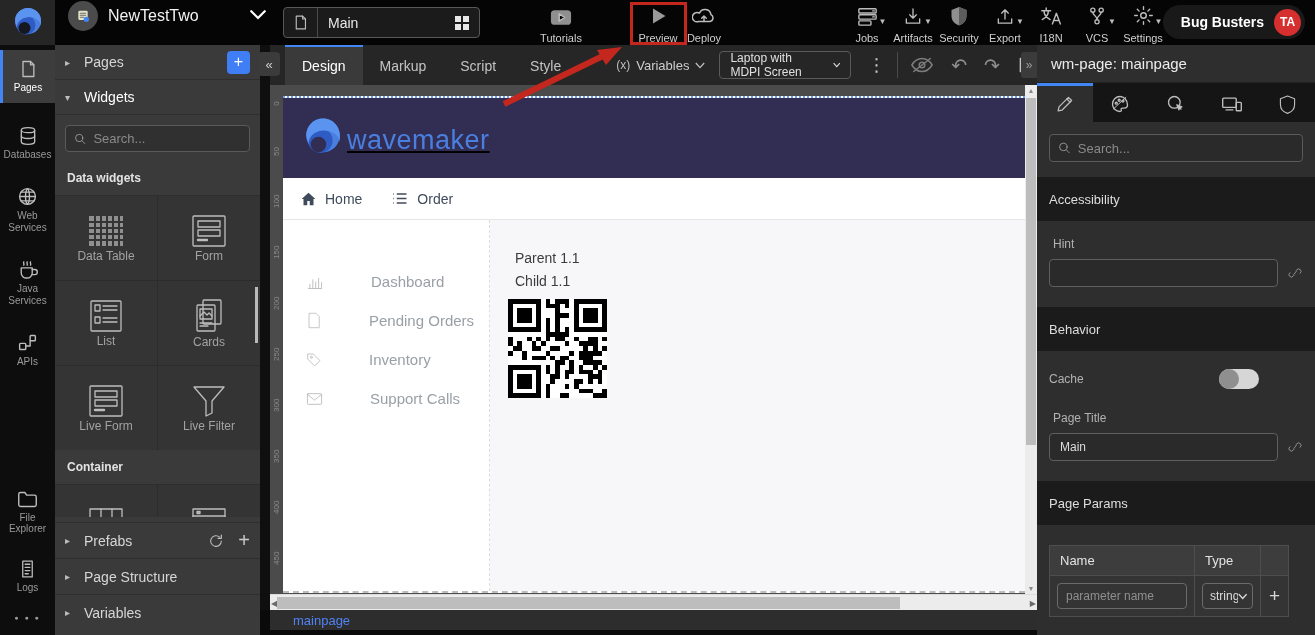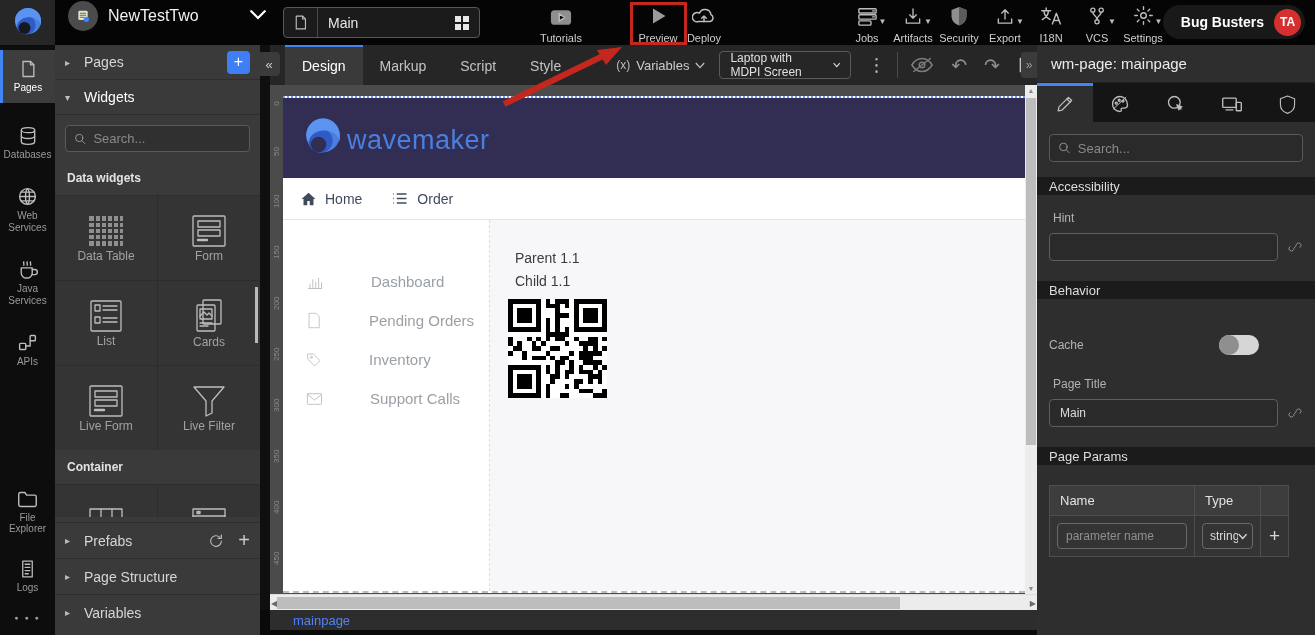--- a/index.html
+++ b/index.html
@@ -65,21 +65,21 @@
   .c-device { margin-left:14px; align-self:center; height:28px; border:1px solid #5a5a5a; border-radius:4px; display:flex; align-items:center; padding:0 10px; gap:10px; color:#e0e0e0; font-size:12px; cursor:pointer; background:#262626; }
   .c-kebab { margin-left:16px; align-self:center; color:#c9c9c9; font-size:15px; letter-spacing:0; cursor:pointer; line-height:0.6; text-align:center; }
   .c-sep { width:1px; height:26px; background:#4a4a4a; margin:auto 12px; }
   .c-icons { display:flex; align-items:center; gap:17px; color:#8f8f8f; }
   .c-icons .glyph { font-size:19px; cursor:pointer; }
   .expand-btn { position:absolute; right:0; top:7px; width:16px; height:26px; background:#3b3b3b; border-radius:3px 0 0 3px; color:#9a9a9a; display:flex; align-items:center; justify-content:center; font-size:12px; cursor:pointer; }
 
   .canvas-area { position:relative; height:509px; background:#4b4b4b; overflow:hidden; }
   .ruler-num { position:absolute; left:1px; width:11px; color:#8a8a8a; font-size:8px; transform:rotate(-90deg); transform-origin:center; text-align:center; }
   .page { position:absolute; left:13px; top:11px; width:742px; height:497px; background:#ffffff; border-top:2px dotted #6f9bf2; border-bottom:2px dashed #bcbcbc; }
-  .page-header { height:80px; background:#322d52; display:flex; align-items:center; padding-left:18px; }
+  .page-header { height:80px; background:#322d52; display:flex; align-items:center; padding-left:18px;text-decoration:underline; }
   .brand { display:flex; align-items:flex-end; gap:2px; }
   .brand-text { color:#4a7fe0; font-size:27px; letter-spacing:0.5px; margin-bottom:4px; }
   .page-nav { height:42px; background:#fff; border-bottom:1px solid #e6e6e6; display:flex; align-items:center; padding-left:18px; gap:30px; }
   .nav-item { display:flex; align-items:center; gap:9px; color:#3f4b5b; font-size:14px; cursor:pointer; }
   .page-body { display:flex; height:371px; }
   .page-menu { width:207px; background:#fff; border-right:1px dashed #dcdcdc; padding-top:42px; }
   .menu-item { display:flex; align-items:center; gap:47px; padding:11px 0 11px 23px; color:#9aa0a6; font-size:15px; cursor:pointer; }
   .menu-item svg { stroke:#b3b3b3; }
   .page-content { flex:1; background:#f7f7f9; padding:30px 0 0 18px; }
   .pc-label { color:#3c3c3c; font-size:14px; margin-left:7px; margin-bottom:7px; }
@@ -97,28 +97,28 @@
   
   .right-panel { position:absolute; right:0; top:45px; width:278px; height:590px; background:#2e2e2e; z-index:4; }
   .rp-title { height:38px; background:#2e2e2e; display:flex; align-items:center; padding-left:14px; color:#ececec; font-size:15px; border-bottom:1px solid #222; }
   .rp-tabs { height:39px; background:#151515; display:flex; }
   .rp-tab { flex:1; display:flex; align-items:center; justify-content:center; cursor:pointer; border-top:3px solid transparent; }
   .rp-tab.active { background:#2e2e2e; border-top:3px solid #4285f4; }
   .rp-tab svg { stroke:#c9c9c9; }
   .rp-search { margin:12px; height:28px; background:#2a2a2a; border:1px solid #5a5a5a; border-radius:4px; display:flex; align-items:center; padding:0 8px; gap:7px; }
   .rp-search input { background:transparent; border:none; outline:none; color:#cfcfcf; font-size:13px; width:100%; }
   .rp-search input::placeholder { color:#8a8a8a; }
-  .rp-band { height:18px; background:#1b1b1b; display:flex; align-items:center; padding-left:12px; color:#dedede; font-size:13px; }
+  .rp-band { height:44px; background:#1b1b1b; display:flex; align-items:center; padding-left:12px; color:#dedede; font-size:13px; }
   .rp-field { padding:0 12px; }
   .rp-label { color:#b2b2b2; font-size:12px; margin:16px 4px 8px; }
   .rp-input-row { display:flex; align-items:center; gap:9px; }
   .rp-input { flex:1; height:28px; background:#2a2a2a; border:1px solid #5e5e5e; border-radius:4px; color:#dcdcdc; font-size:12px; padding:0 10px; outline:none; }
   .rp-input::placeholder { color:#8f8f8f; }
   .bind-icon { color:#9a9a9a; cursor:pointer; display:flex; }
-  .toggle-row { display:flex; align-items:center; justify-content:space-between; margin-top:36px; padding-right:44px; }
+  .toggle-row { display:flex; align-items:center; justify-content:space-between; margin-top:18px; padding-right:44px; }
   .toggle { width:40px; height:20px; border-radius:10px; background:#d6d6d6; position:relative; cursor:pointer; }
   .toggle-knob { position:absolute; left:0; top:0; width:20px; height:20px; border-radius:50%; background:#8f8f8f; }
   .pp-table { margin:20px 12px 0; display:flex; }
   .pp-col { border:1px solid #4e4e4e; }
   .pp-head { height:30px; background:#3d3d3d; border-bottom:1px solid #4e4e4e; display:flex; align-items:center; padding-left:10px; color:#e3e3e3; font-size:13px; }
   .pp-cell { height:40px; background:#343434; display:flex; align-items:center; padding:0 7px; }
   .pp-name-col { width:146px; }
   .pp-type-col { width:66px; border-left:none; }
   .pp-add-col { width:28px; border:1px solid #4e4e4e; border-left:none; display:flex; flex-direction:column; }
   .pp-add-head { height:30px; background:#3d3d3d; border-bottom:1px solid #4e4e4e; }

